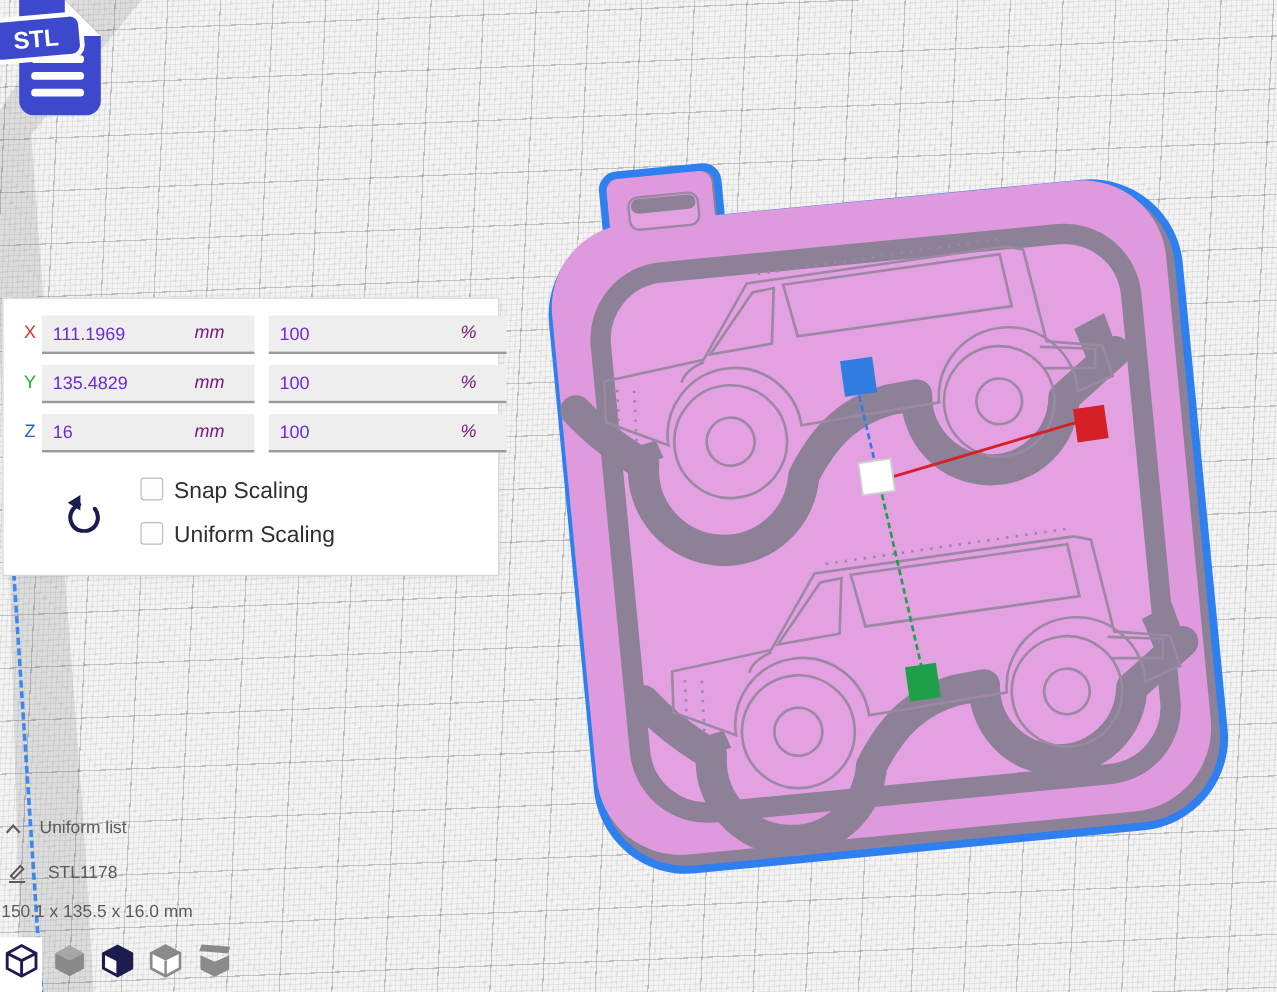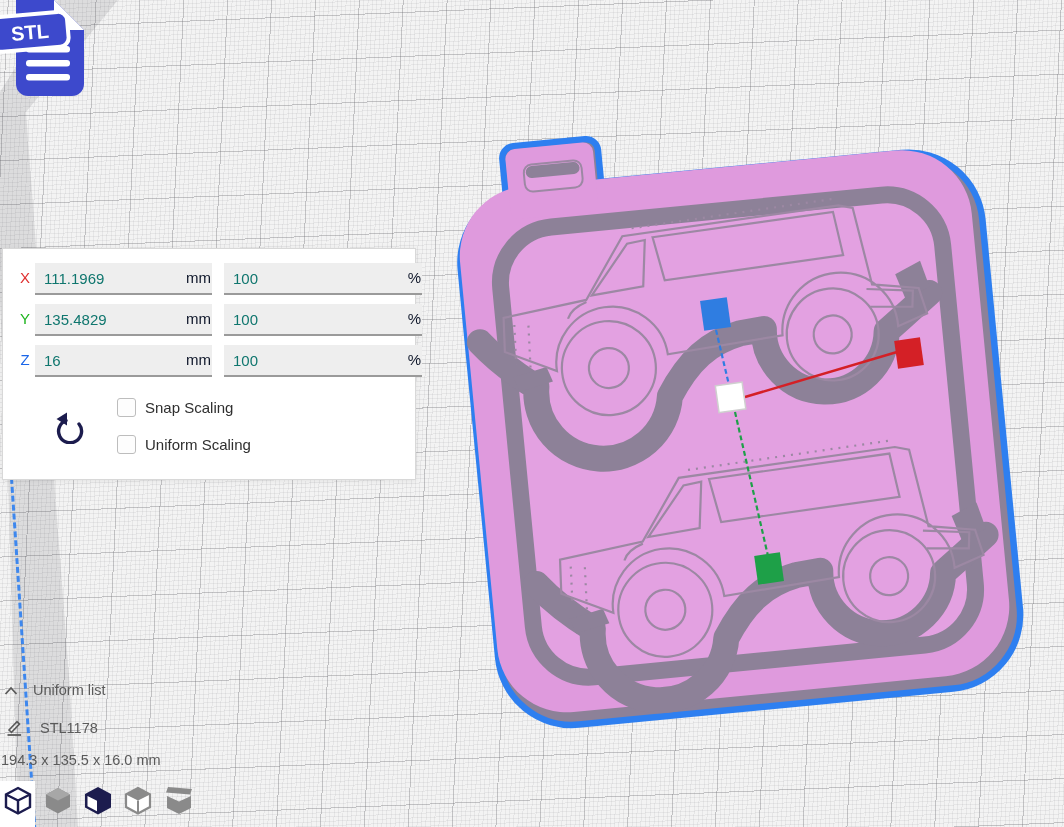--- a/index.html
+++ b/index.html
@@ -54,28 +54,28 @@
   .scale-panel{
     position:absolute;left:2px;top:248px;width:412px;height:230px;z-index:8;
     background:#ffffff;border:1px solid #d8d8d8;box-shadow:0 1px 6px rgba(0,0,0,.07);
   }
   .sp-row{position:absolute;left:0;width:100%;height:30px;}
   .sp-axis{position:absolute;left:14px;top:6px;font-size:15px;width:16px;text-align:center;}
   .sp-field{position:absolute;top:0;height:30px;background:#eeeeee;border-bottom:2px solid #9a9a9a;}
   .sp-field input{
     position:absolute;left:0;top:0;width:100%;height:100%;box-sizing:border-box;
     border:none;background:transparent;outline:none;
-    font-family:"Liberation Sans",sans-serif;font-size:15px;color:#0f766e;padding:0 34px 0 9px;
-  }
-  .sp-unit{position:absolute;right:1px;top:6px;font-size:15px;color:#0f172a;pointer-events:none;}
+    font-family:"Liberation Sans",sans-serif;font-size:15px;color:#6d28d9;padding:0 34px 0 9px;
+  }
+  .sp-unit{position:absolute;right:25px;top:6px;font-size:15px;color:#701a75;pointer-events:none;font-style:italic;}
   .f-mm{left:32px;width:177px;}
   .f-pct{left:221px;width:198px;}
   .sp-reset{position:absolute;left:48px;top:158px;width:36px;height:38px;cursor:pointer;background:none;border:none;padding:0;}
   .sp-check{position:absolute;left:114px;width:19px;height:19px;background:#fdfdfd;border:1.5px solid #bdbdbd;border-radius:3px;box-sizing:border-box;}
-  .sp-chklabel{position:absolute;left:142px;font-size:15px;color:#2f2f2f;}
+  .sp-chklabel{position:absolute;left:142px;font-size:19px;color:#2f2f2f;}
   
   .footer-text{position:absolute;color:#5a5a5a;font-size:14.5px;z-index:7;}
   .viewcube-bg{position:absolute;left:0;top:781px;width:35px;height:46px;background:#ffffff;z-index:6;}
   .viewcube{position:absolute;top:785px;width:30px;height:30px;z-index:7;cursor:pointer;}
   .icon-btn{cursor:pointer;}
 </style>
 </head>
 <body>
 
 <div class="viewport">
@@ -210,21 +210,21 @@
   <polyline points="1.5,8 7,2 12.5,8" fill="none" stroke="#5a5a5a" stroke-width="1.8"></polyline>
 </svg>
 <div class="footer-text icon-btn" style="left:33px;top:682px">Uniform list</div>
 
 <svg class="footer-text icon-btn" style="left:6px;top:718px" width="17" height="19" viewBox="0 0 17 19">
   <path d="M 3,12 L 11,3.6 L 13.5,6.1 L 5.5,14.3 Z" fill="none" stroke="#5a5a5a" stroke-width="1.6"></path>
   <line x1="1.5" y1="17" x2="15" y2="17" stroke="#5a5a5a" stroke-width="1.8"></line>
 </svg>
 <div class="footer-text icon-btn" style="left:40px;top:720px">STL1178</div>
 
-<div class="footer-text" style="left:1px;top:752px">194.3 x 135.5 x 16.0 mm</div>
+<div class="footer-text" style="left:1px;top:752px">150.1 x 135.5 x 16.0 mm</div>
 
 <div class="viewcube-bg"></div>
 
 <svg class="viewcube" style="left:3px" viewBox="0 0 30 30">
   <polygon points="15,3 27,9.5 27,22 15,28.5 3,22 3,9.5" fill="none" stroke="#1c1c4e" stroke-width="2.4"></polygon>
   <polyline points="3,9.5 15,15.5 27,9.5" fill="none" stroke="#1c1c4e" stroke-width="2.4"></polyline>
   <line x1="15" y1="15.5" x2="15" y2="28.5" stroke="#1c1c4e" stroke-width="2.4"></line>
 </svg>
 
 <svg class="viewcube" style="left:43px" viewBox="0 0 30 30">

